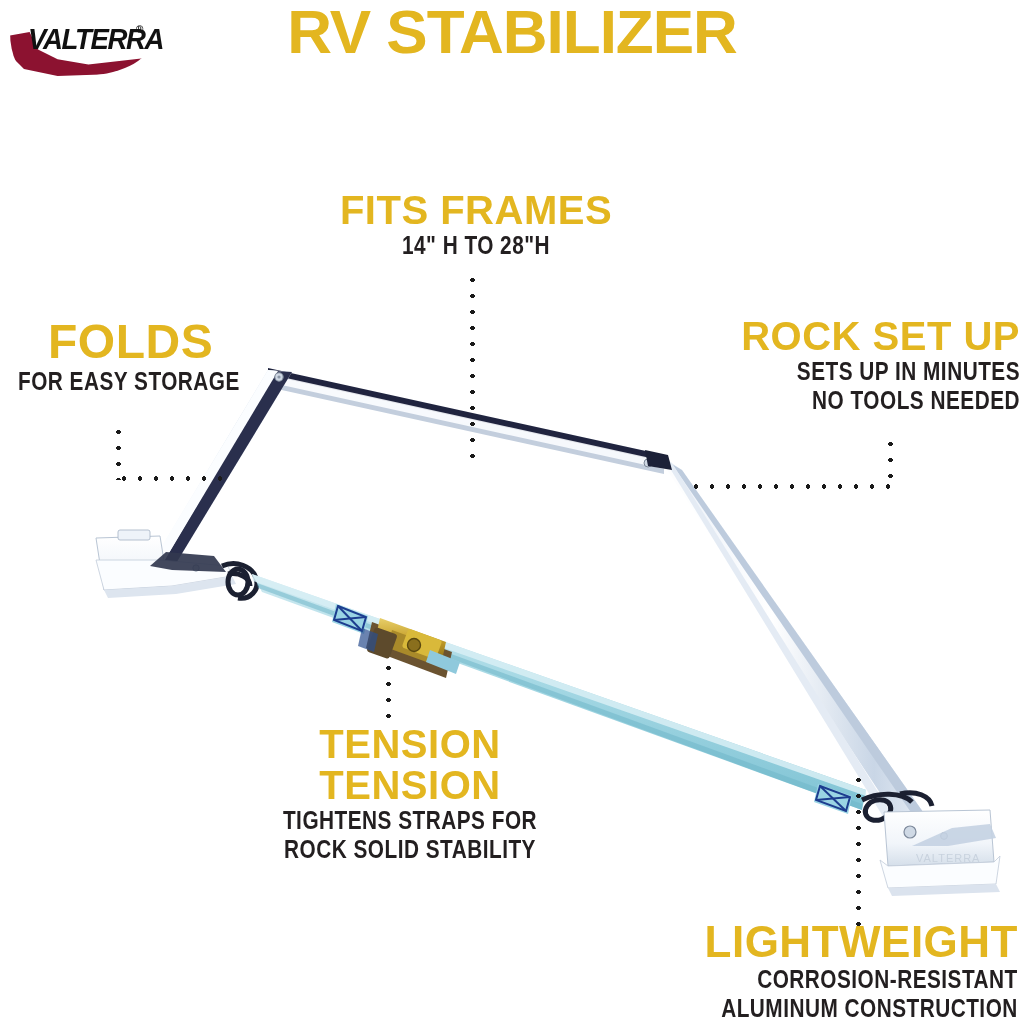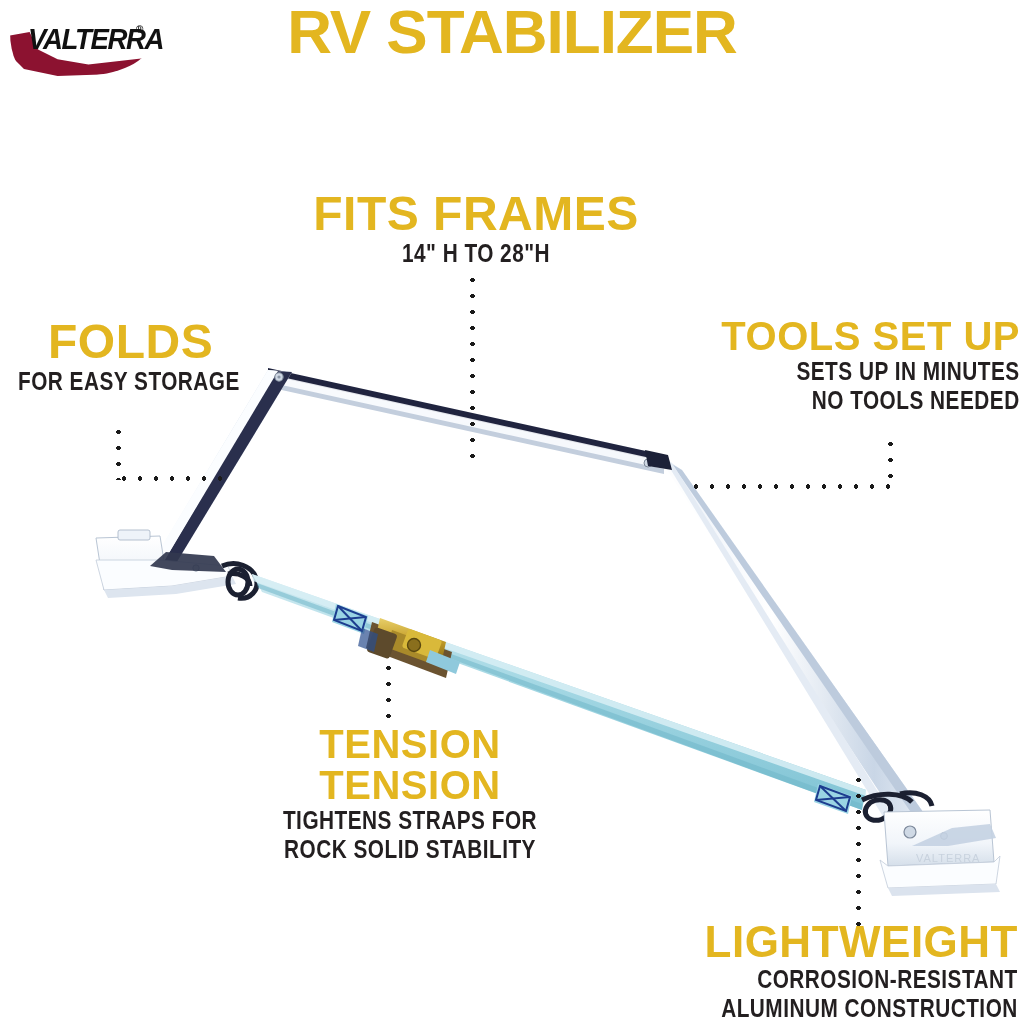--- a/index.html
+++ b/index.html
@@ -49,21 +49,21 @@
   .c-right .head,.c-right .sub{text-align:right;}
   .c-ctr   .head,.c-ctr   .sub{text-align:center;}
   .c-left  .sub{transform-origin:left top;}
   .c-right .sub{transform-origin:right top;}
 
   #co-folds{left:18px;top:318px;}
   #co-folds .head{font-size:48px;padding-left:30px;}
   #co-folds .sub{font-size:26px;}
 
   #co-fits{left:266px;top:190px;width:420px;}
-  #co-fits .head{font-size:48px;}
+  #co-fits .head{font-size:40px;}
   #co-fits .sub{font-size:26px;}
 
   #co-easy{right:4px;top:316px;}
   #co-easy .head{font-size:40px;}
   #co-easy .sub{font-size:26px;}
 
   #co-ratchet{left:200px;top:724px;width:420px;}
   #co-ratchet .head{font-size:40px;}
   #co-ratchet .sub{font-size:26px;}
 
@@ -241,21 +241,21 @@
   <div class="head">FOLDS</div>
   <div class="sub">FOR EASY STORAGE</div>
 </div>
 
 <div class="callout c-ctr" id="co-fits">
   <div class="head">FITS FRAMES</div>
   <div class="sub">14" H TO 28"H</div>
 </div>
 
 <div class="callout c-right" id="co-easy">
-  <div class="head">TOOLS SET UP</div>
+  <div class="head">ROCK SET UP</div>
   <div class="sub">SETS UP IN MINUTES</div>
   <div class="sub">NO TOOLS NEEDED</div>
 </div>
 
 <div class="callout c-ctr" id="co-ratchet">
   <div class="head">TENSION</div>
   <div class="head">TENSION</div>
   <div class="sub">TIGHTENS STRAPS FOR</div>
   <div class="sub">ROCK SOLID STABILITY</div>
 </div>

